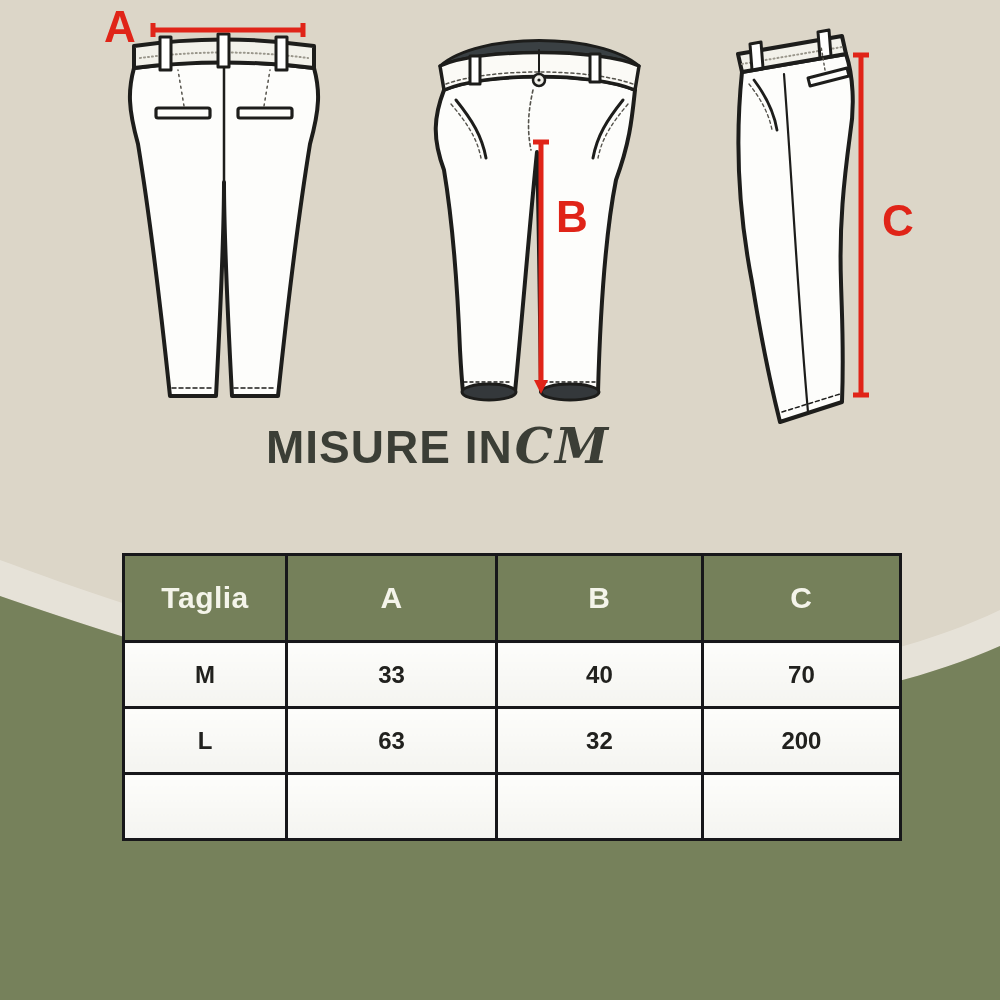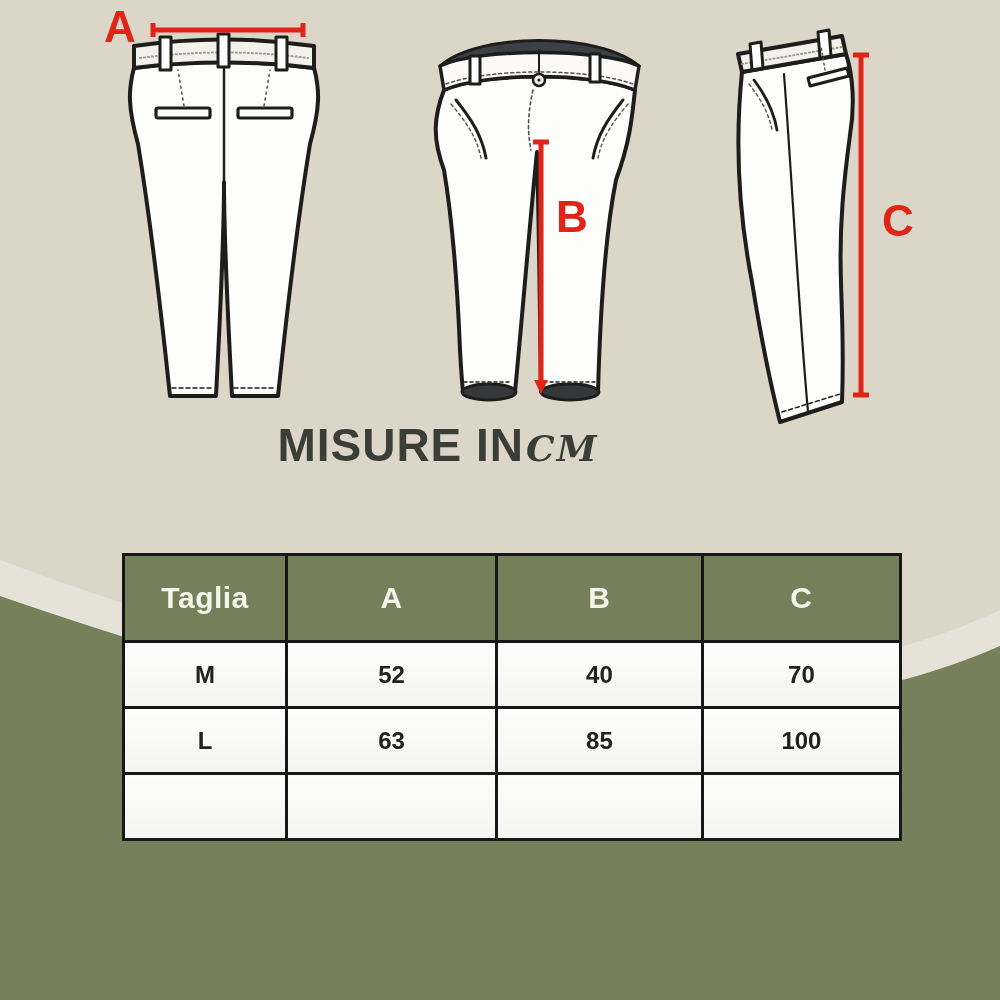--- a/index.html
+++ b/index.html
@@ -16,21 +16,21 @@
     font-family:"Liberation Sans", sans-serif;
   }
   .title-row{
     position:absolute;left:0;top:418px;width:876px;height:60px;
     display:flex;justify-content:center;align-items:baseline;gap:2px;z-index:3;
   }
   .title-main{
     font-size:46px;font-weight:800;color:#3b3e36;letter-spacing:1px;
   }
   .title-unit{
-    font-size:36px;font-weight:700;font-style:italic;color:#3b3e36;
+    font-size:48px;font-weight:700;font-style:italic;color:#3b3e36;
     font-family:"DejaVu Serif", serif;letter-spacing:2px;text-align:center;
   }
   table.size-table{
     position:absolute;left:122px;top:553px;width:780px;z-index:2;
     border-collapse:collapse;table-layout:fixed;
     background:#f8f8f4;
   }
   table.size-table th, table.size-table td{
     border:3px solid #17171a;text-align:center;vertical-align:middle;
     padding:0;
@@ -147,29 +147,29 @@
       <tr>
         <th>Taglia</th>
         <th>A</th>
         <th>B</th>
         <th>C</th>
       </tr>
     </thead>
     <tbody>
       <tr>
         <td>M</td>
-        <td>52</td>
+        <td>33</td>
         <td>40</td>
         <td>70</td>
       </tr>
       <tr>
         <td>L</td>
         <td>63</td>
-        <td>85</td>
-        <td>100</td>
+        <td>32</td>
+        <td>200</td>
       </tr>
       <tr>
         <td></td>
         <td></td>
         <td></td>
         <td></td>
       </tr>
     </tbody>
   </table>
 

